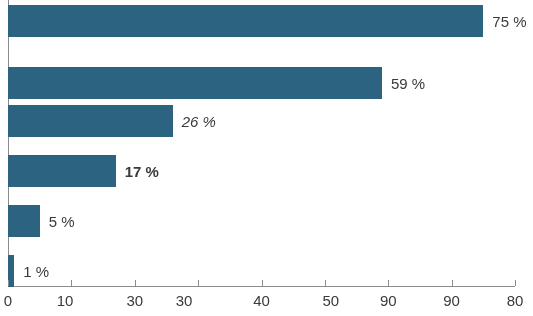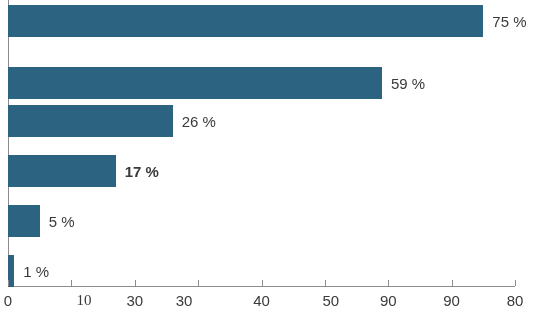--- a/index.html
+++ b/index.html
@@ -90,42 +90,42 @@
 
   <div id="bars-layer">
       <div class="bar-row" style="top: 5px; left: 8px; right: 0px;">
         <div class="bar" style="width: 475.312px; background: rgb(43, 99, 128);"></div>
         <div class="bar-label" style="left: 484.312px;">75 %</div>
       </div>
       <div class="bar-row" style="top: 55px; left: 8px; right: 8px; margin-top: 12px;">
         <div class="bar" style="width: 373.913px; background: rgb(43, 99, 128);"></div>
         <div class="bar-label" style="left: 382.913px;">59 %</div>
       </div>
-      <div class="bar-row" style="top: 105px; left: 8px; right: 0px;">
+      <div class="bar-row" style="top: 105px; left: 8px; right: 0px; font-style: italic;">
         <div class="bar" style="width: 164.775px; background: rgb(43, 99, 128);"></div>
         <div class="bar-label" style="left: 173.775px;">26 %</div>
       </div>
       <div class="bar-row" style="top: 155px; left: 8px; right: 0px;">
         <div class="bar" style="width: 107.737px; background: rgb(43, 99, 128);"></div>
         <div class="bar-label" style="left: 116.737px; font-weight: bold;">17 %</div>
       </div>
       <div class="bar-row" style="top: 205px; left: 8px; right: 0px;">
         <div class="bar" style="width: 31.6875px; background: rgb(43, 99, 128);"></div>
         <div class="bar-label" style="left: 40.6875px;">5 %</div>
       </div>
       <div class="bar-row" style="top: 255px; left: 8px; right: 0px;">
         <div class="bar" style="width: 6.3375px; background: rgb(43, 99, 128);"></div>
         <div class="bar-label" style="left: 15.3375px;">1 %</div>
       </div>
     </div>
   <div id="ticks-layer">
       <div class="tick-mark" style="left: 8px; background: rgb(140, 140, 140);"></div>
       <div class="tick-label" style="left: 8px;">0</div>
       <div class="tick-mark" style="left: 71.375px; background: rgb(140, 140, 140);"></div>
-      <div class="tick-label" style="left: 84px; font-family: Liberation Serif, serif;">10</div>
+      <div class="tick-label" style="left: 65px;">10</div>
       <div class="tick-mark" style="left: 134.75px; background: rgb(140, 140, 140);"></div>
       <div class="tick-label" style="left: 134.75px;">30</div>
       <div class="tick-mark" style="left: 198.125px; background: rgb(140, 140, 140);"></div>
       <div class="tick-label" style="left: 184px;">30</div>
       <div class="tick-mark" style="left: 261.5px; background: rgb(140, 140, 140);"></div>
       <div class="tick-label" style="left: 261.5px;">40</div>
       <div class="tick-mark" style="left: 324.875px; background: rgb(140, 140, 140);"></div>
       <div class="tick-label" style="left: 324.875px; margin-left: 6px;">50</div>
       <div class="tick-mark" style="left: 388.25px; background: rgb(140, 140, 140);"></div>
       <div class="tick-label" style="left: 388.25px;">90</div>

